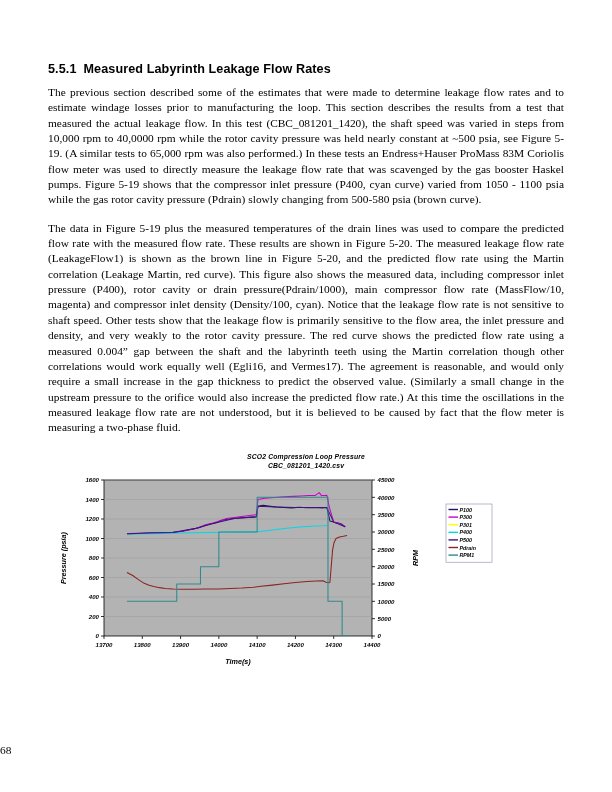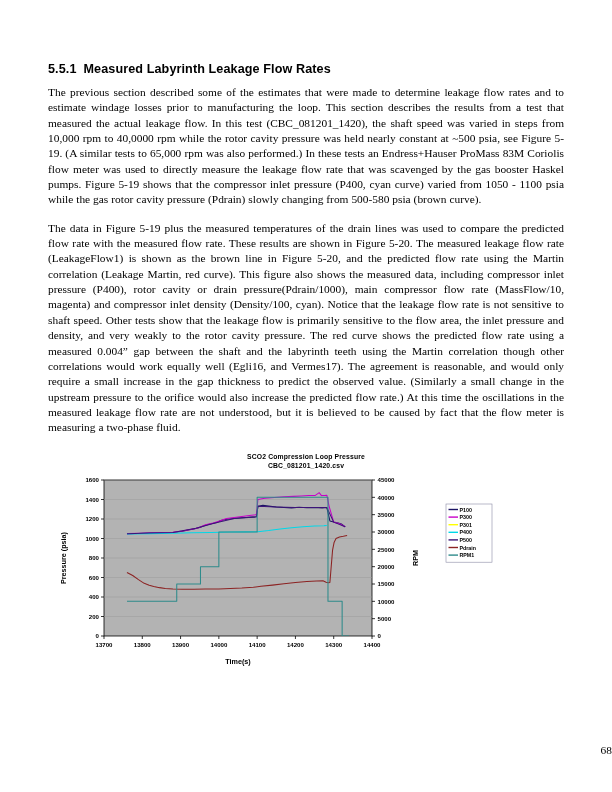--- a/index.html
+++ b/index.html
@@ -39,20 +39,21 @@
     text-align: justify;
     margin: 0 0 13px 0;
     word-spacing: 0.1px;
   }
   p.body-par:last-of-type { margin-bottom: 0; font-family: Liberation Serif, serif; }
 
   
   .figure-block {
     margin-top: 16px;
     width: 100%;
+    font-style: italic;
   }
   .chart-wrap {
     position: relative;
     width: 516px;
     height: 230px;
     margin: 0 auto;
     font-family: "Liberation Sans", sans-serif;
   }
   .chart-title {
     position: absolute;
@@ -72,21 +73,21 @@
     font-weight: bold;
     line-height: 12.6px;
     text-align: justify;
     margin: 18px 0 0 0;
   }
 
   .page-number {
     position: absolute;
     left: 0; right: 0;
     bottom: 36px;
-    text-align: right;
+    text-align: left;
     font-family: "Liberation Serif", serif;
     font-size: 11.4px;
   }
 
   
   text { font-family: "Liberation Sans", sans-serif; fill: #000; }
   .tick-lbl { font-size: 6.1px; font-weight: bold; }
   .ax-title { font-size: 7.2px; font-weight: bold; }
   .leg-lbl  { font-size: 5.3px; font-weight: bold; }
 </style>

